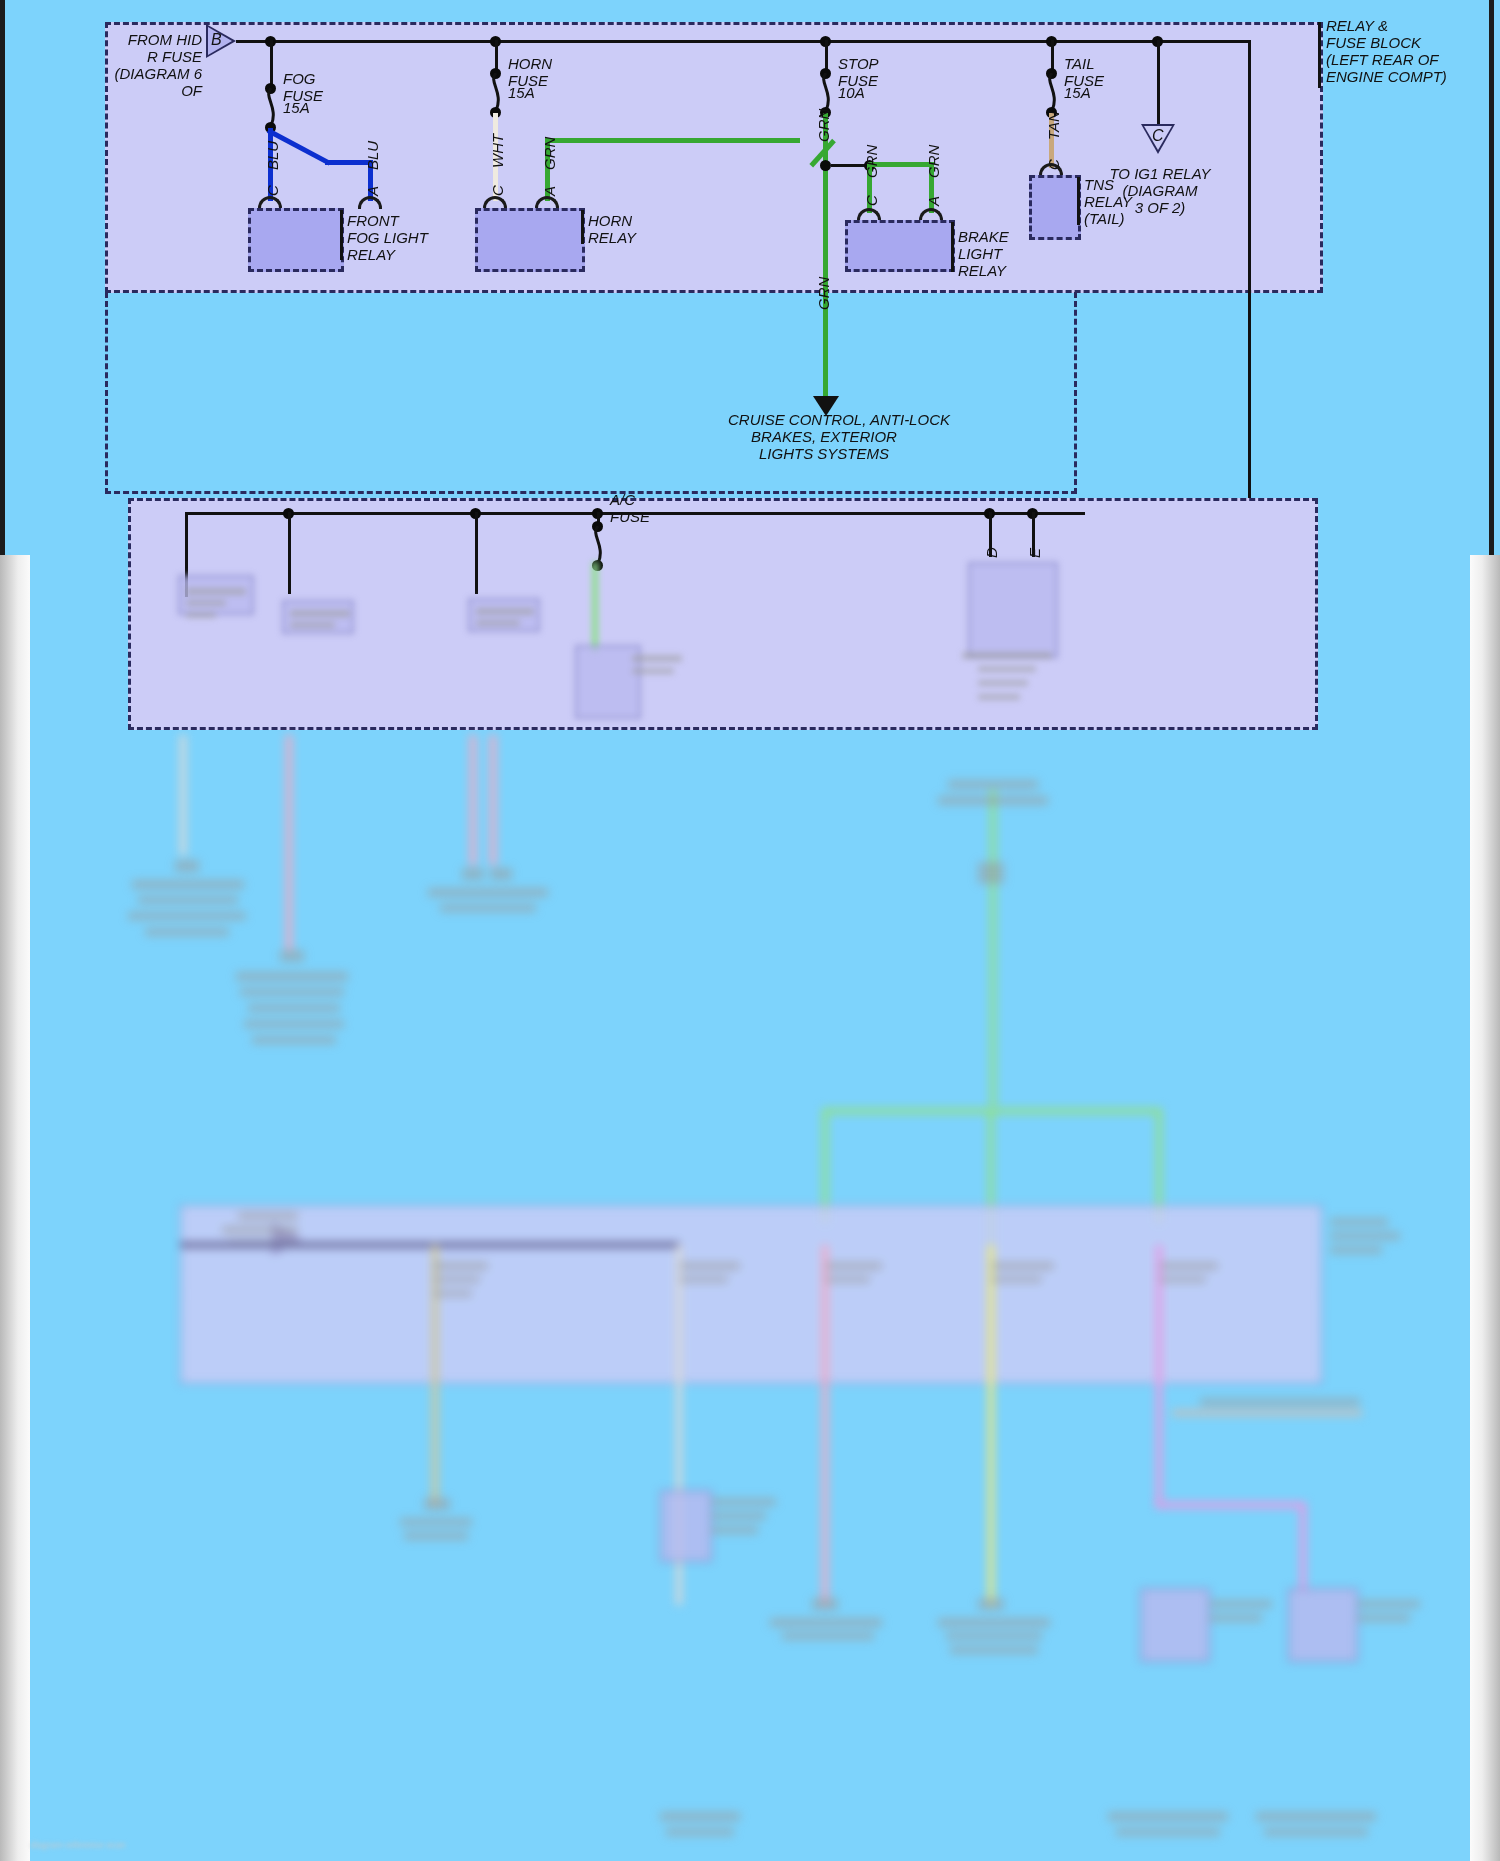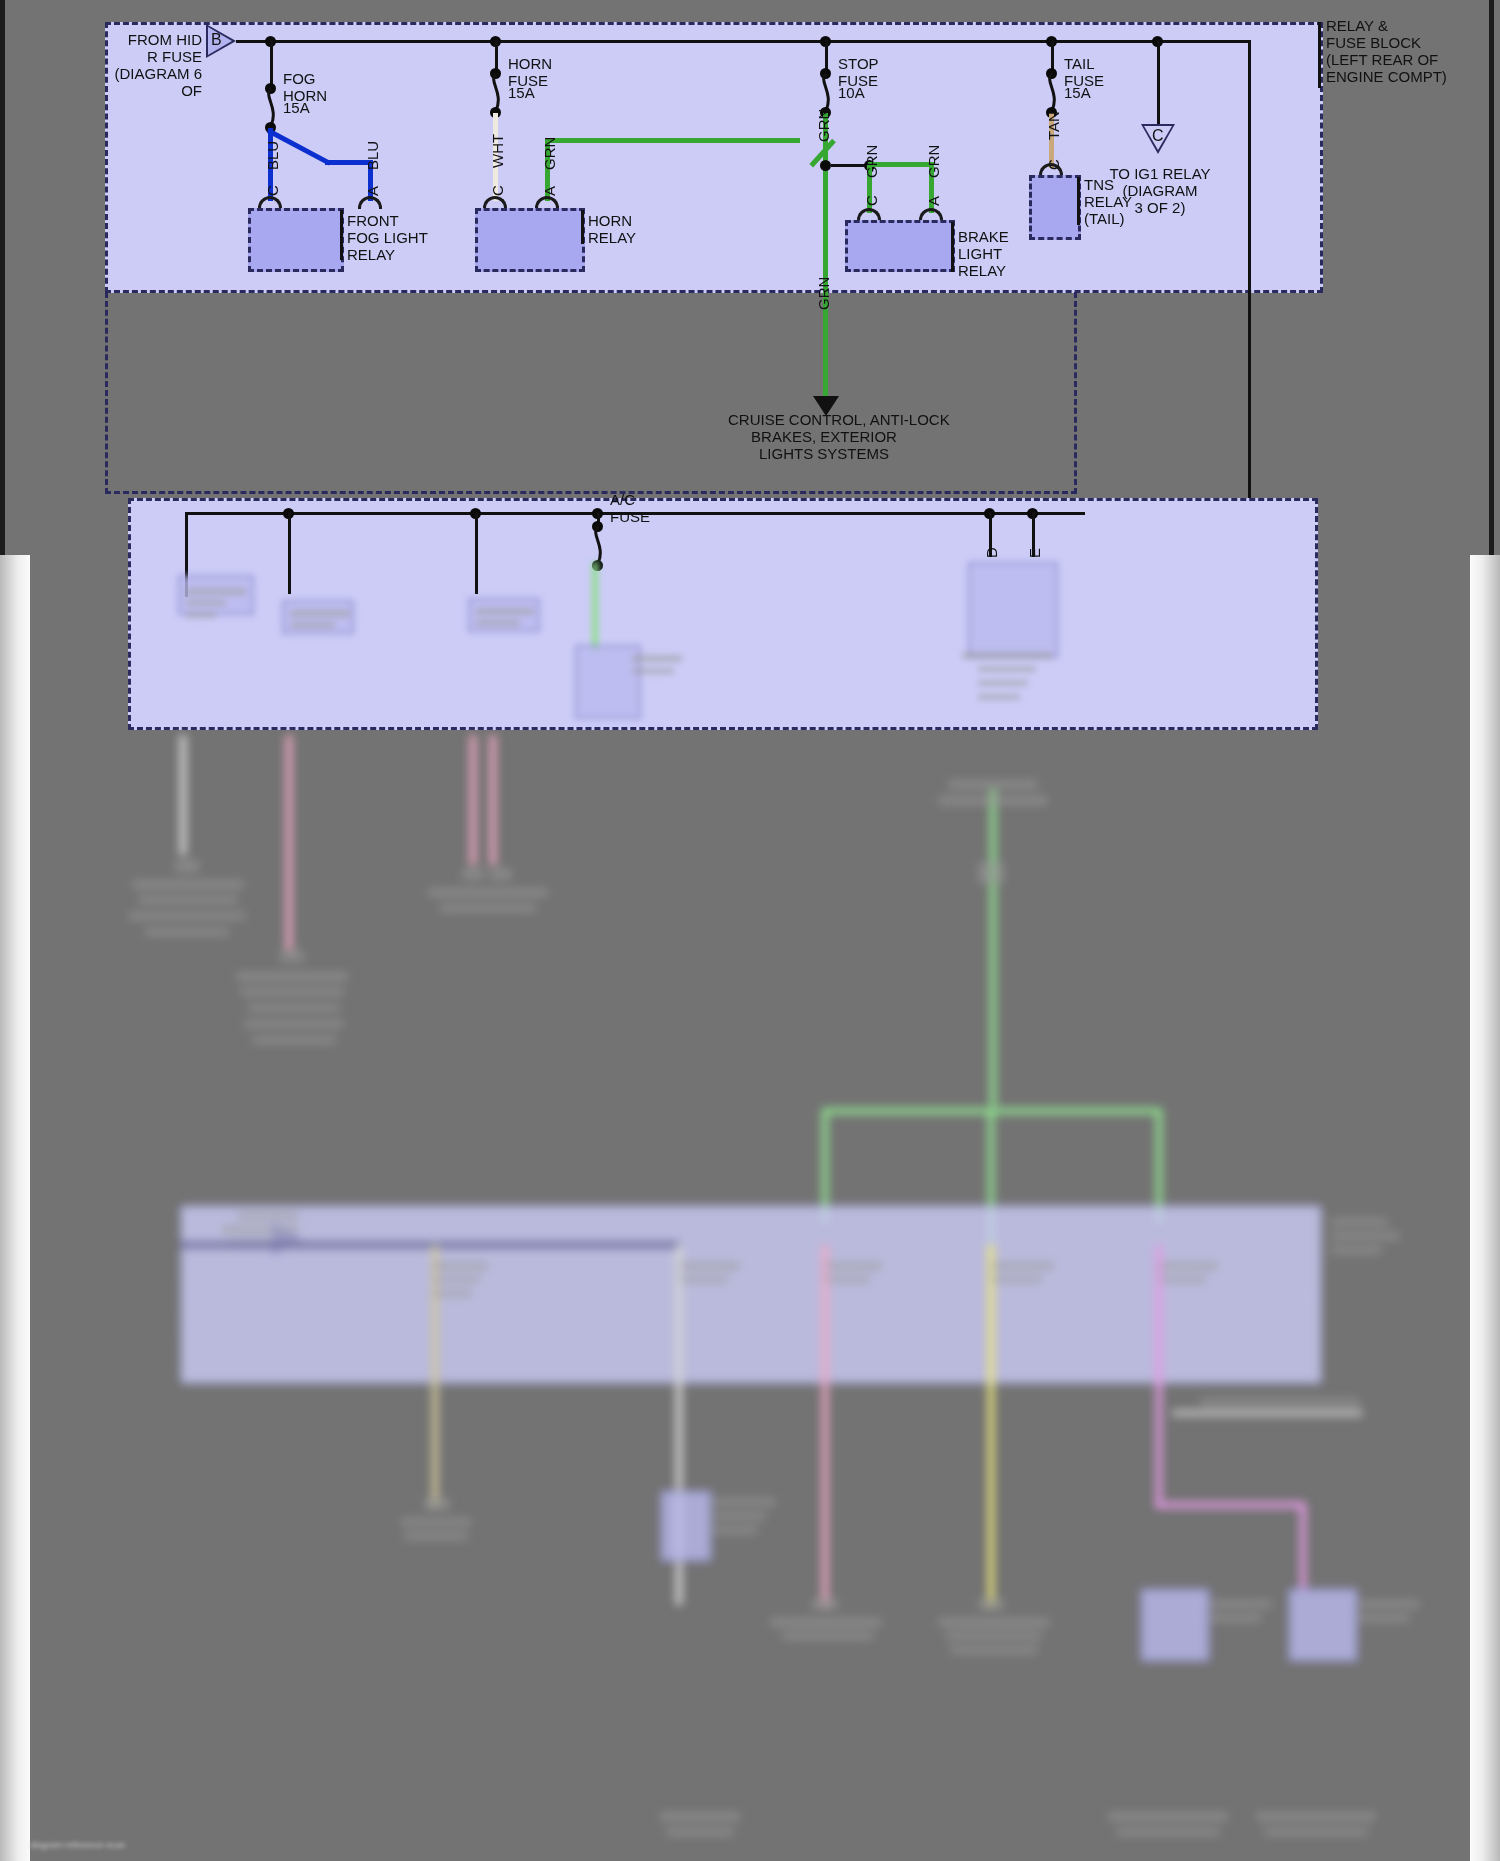--- a/index.html
+++ b/index.html
@@ -1,17 +1,17 @@
 <!DOCTYPE html>
 <html><head>
 <meta charset="utf-8">
 <style>
   html,body{margin:0;padding:0;background:#ffffff;}
   body{font-family:"Liberation Sans",sans-serif;}
-  #page{position:relative;width:1500px;height:1861px;background:#737373;overflow:hidden;}
+  #page{position:relative;width:1500px;height:1861px;background:#7dd3fc;overflow:hidden;font-style:italic;}
 
   
   .edge-left{position:absolute;left:0;top:0;width:5px;height:560px;background:#1c1c1c;}
   .edge-right{position:absolute;left:1489px;top:0;width:5px;height:560px;background:#1c1c1c;}
   .strip-l{position:absolute;left:0;top:555px;width:30px;height:1306px;
            background:linear-gradient(90deg,#b9b9b9 0%,#eee 60%,#fbfbfb 100%);}
   .strip-r{position:absolute;left:1470px;top:555px;width:30px;height:1306px;
            background:linear-gradient(270deg,#b9b9b9 0%,#eee 60%,#fbfbfb 100%);}
 
   
@@ -117,21 +117,21 @@
   <div class="dot" style="left:265px;top:36px;"></div>
   <div class="w wv" style="left:270px;top:40px;height:47px;"></div>
   <div class="dot" style="left:265px;top:83px;"></div>
   <div class="fuse" style="left:262px;top:88px;">
     <svg width="20" height="38" viewBox="0 0 20 38">
         <path d="M9 0 C 1 9, 17 19, 9 38" stroke="#111" stroke-width="3" fill="none"></path>
       </svg>
   </div>
   <div class="dot" style="left:265px;top:122px;"></div>
   <div class="t" style="left:283px;top:70px;">FOG
-HORN</div>
+FUSE</div>
   <div class="t" style="left:283px;top:99px;">15A</div>
 
   <div class="cw v blu" style="left:268px;top:128px;height:73px;"></div>
 
   <div class="cw blu" style="left:268px;top:128px;width:70px;height:5px;transform-origin:left center;transform:rotate(28deg);"></div>
   <div class="cw h blu" style="left:325px;top:160px;width:48px;"></div>
   <div class="cw v blu" style="left:368px;top:160px;height:41px;"></div>
   <div class="vt" style="left:264px;top:170px;">BLU</div>
   <div class="vt" style="left:264px;top:196px;">C</div>
   <div class="vt" style="left:364px;top:170px;">BLU</div>

